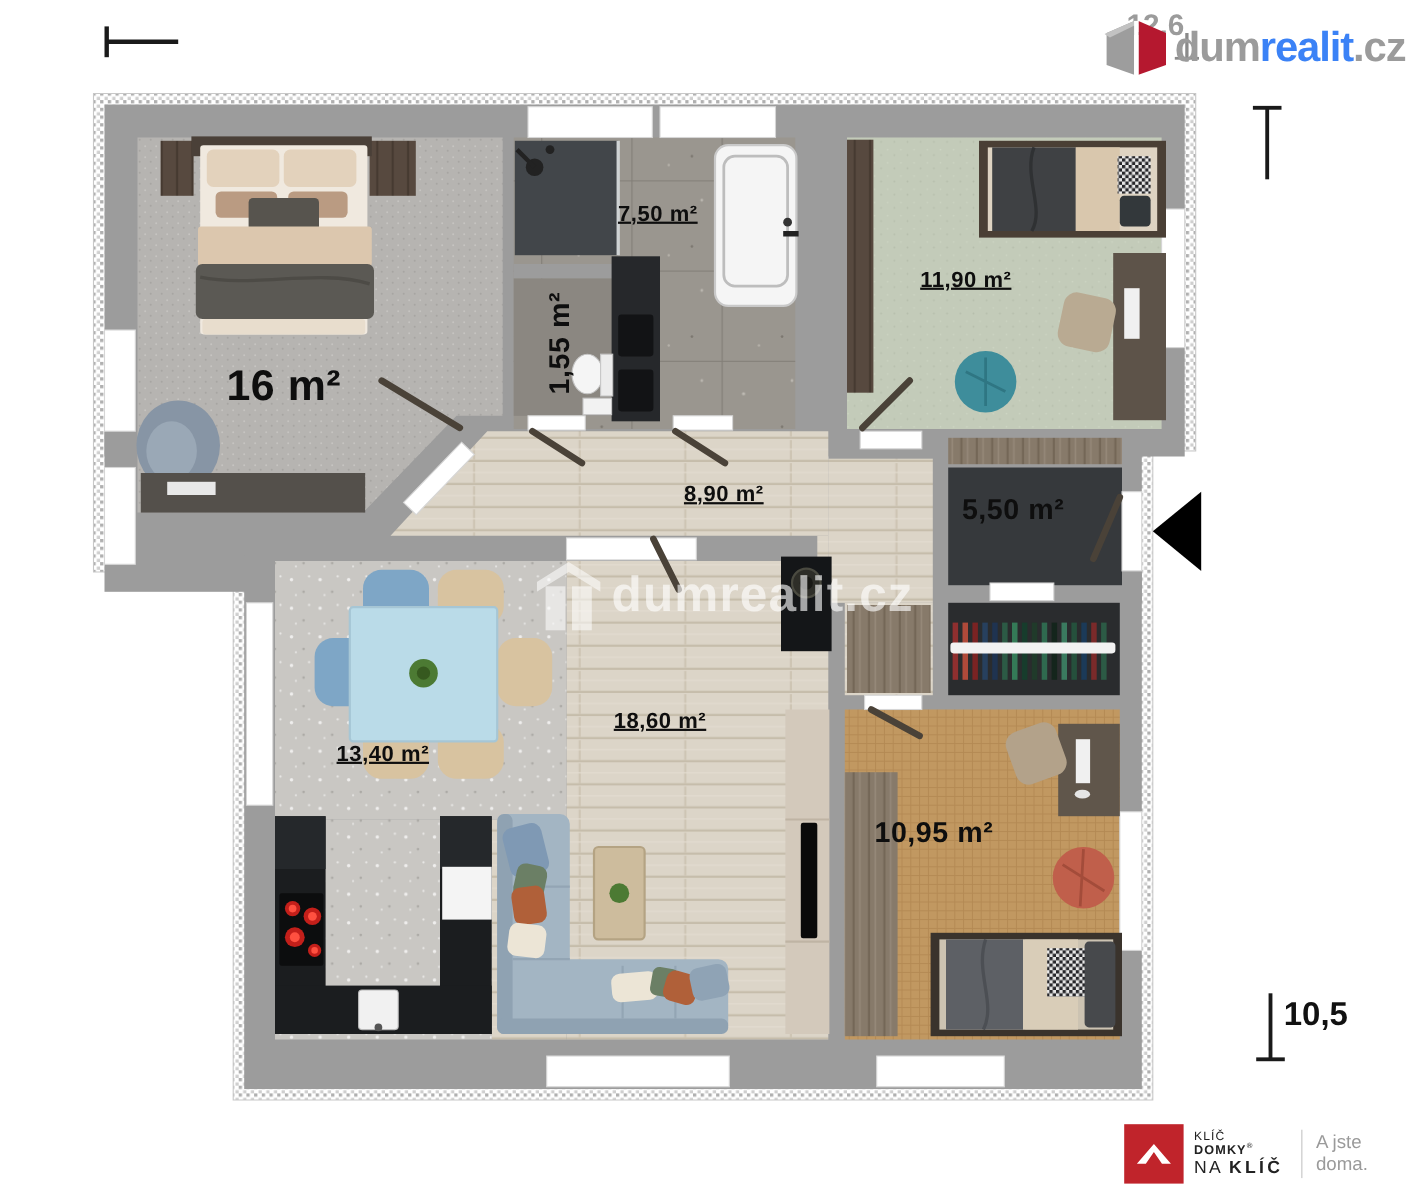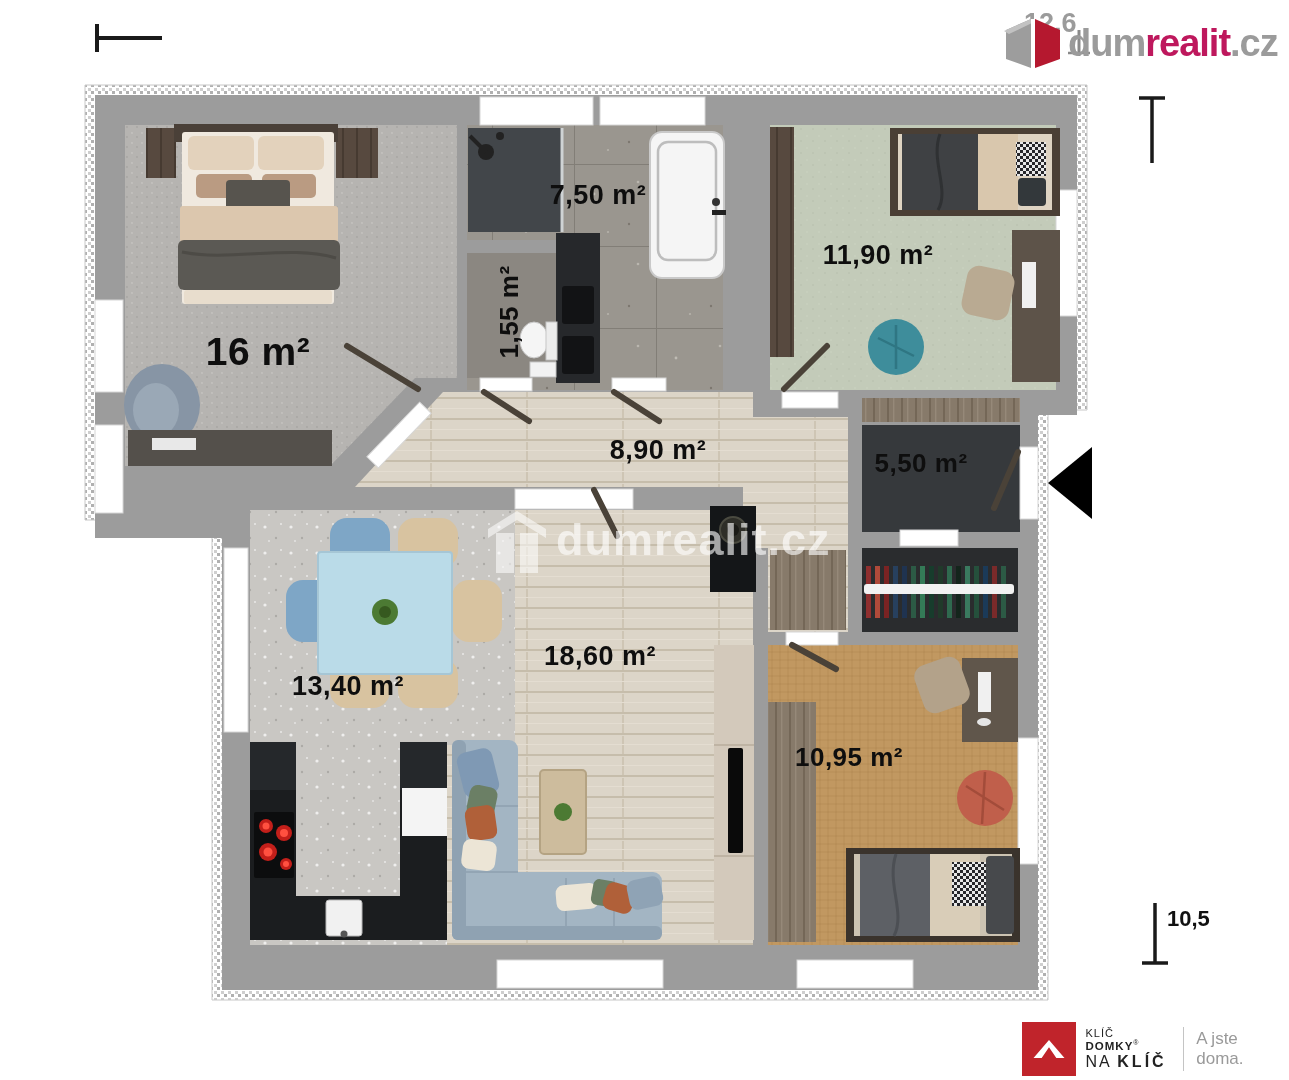--- a/index.html
+++ b/index.html
@@ -1,34 +1,34 @@
 <!DOCTYPE html>
 <html><head>
 <meta charset="utf-8">
 <style>
   html,body{margin:0;padding:0;background:#ffffff;}
   #canvas{position:relative;width:1289px;height:1080px;background:#ffffff;overflow:hidden;
           font-family:"Liberation Sans", sans-serif;}
   #plan-svg{position:absolute;left:0;top:0;}
   .room-label{position:absolute;transform:translate(-50%,-50%);font-weight:700;color:#0e0e0e;
               white-space:nowrap;letter-spacing:.5px;z-index:5;}
-  .lbl-27{font-size:27px;} .lbl-30{font-size:39px;} .lbl-26{font-size:26px;}
+  .lbl-27{font-size:20px;text-decoration:underline;} .lbl-30{font-size:39px;} .lbl-26{font-size:26px;}
   .rot90{transform:translate(-50%,-50%) rotate(-90deg);}
   
   .watermark{position:absolute;left:488px;top:505px;display:flex;align-items:center;z-index:4;}
   .watermark-text{font-size:45px;font-weight:700;color:rgba(255,255,255,0.62);letter-spacing:1px;
                   margin-left:10px;}
   
   .dim-top-label{position:absolute;left:1024px;top:8px;font-size:27px;font-weight:700;
                  color:#9b9b9b;z-index:6;}
   .logo{position:absolute;left:1004px;top:14px;display:flex;align-items:center;z-index:7;}
   .logo-text{font-size:38px;font-weight:700;letter-spacing:-1px;margin-left:4px;}
-  .logo-gray{color:#9b9b9b;text-align:center;} .logo-red{color:#be185d;}
+  .logo-gray{color:#9b9b9b;text-align:center;} .logo-red{color:#3b82f6;}
   
-  .dim-right-label{position:absolute;left:1167px;top:906px;font-size:22px;font-weight:700;
+  .dim-right-label{position:absolute;left:1167px;top:906px;font-size:30px;font-weight:700;
                    color:#111;z-index:6;}
   
   .footer{position:absolute;left:1022px;top:1022px;display:flex;align-items:center;z-index:6;}
   .footer-box{width:54px;height:54px;background:#c0242b;display:flex;align-items:center;
               justify-content:center;}
   .footer-txt{margin-left:10px;color:#222;line-height:1.15;}
   .f-l1{font-size:11px;letter-spacing:1px;} .f-l1 b{font-size:11.5px;}
   .f-l2{font-size:16px;letter-spacing:2px;} .f-l2 b{letter-spacing:3px;}
   .f-reg{font-size:7px;vertical-align:super;}
   .footer-divider{width:1px;height:44px;background:#c4c4c4;margin:0 12px;}

